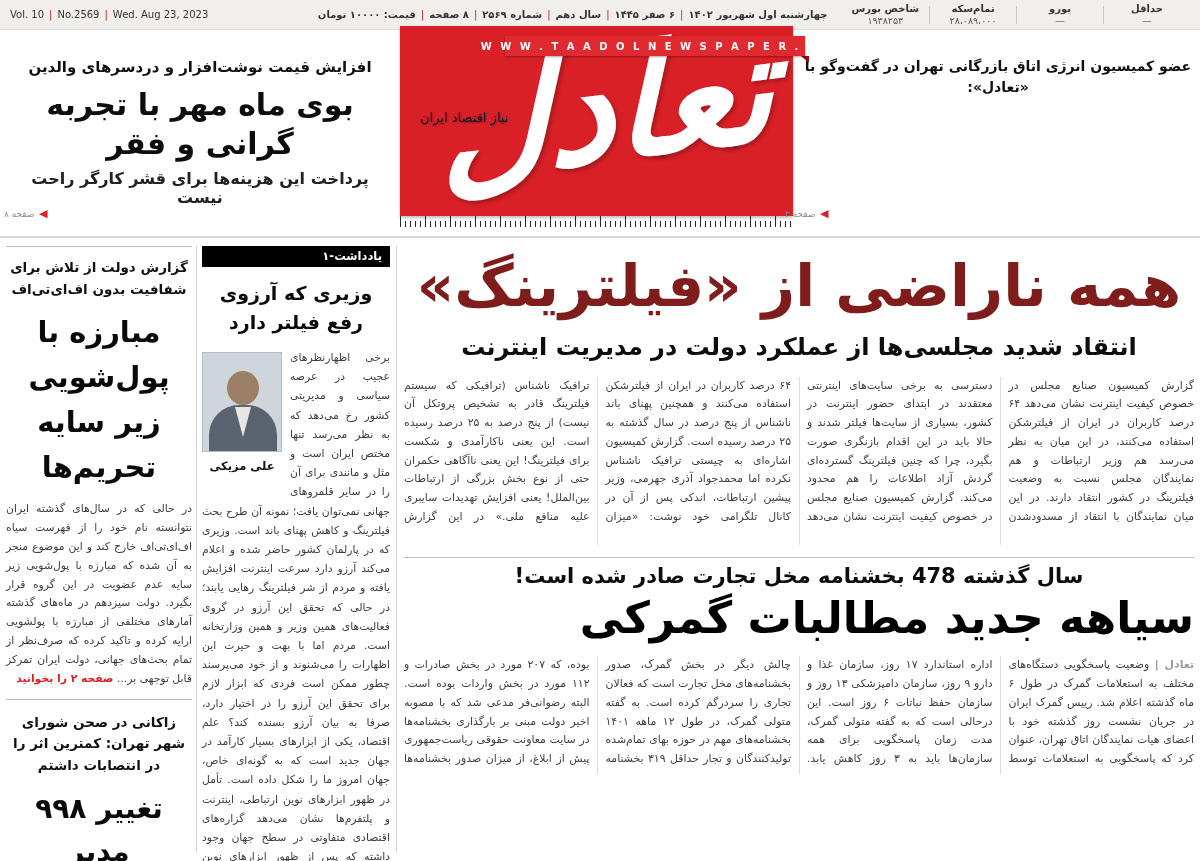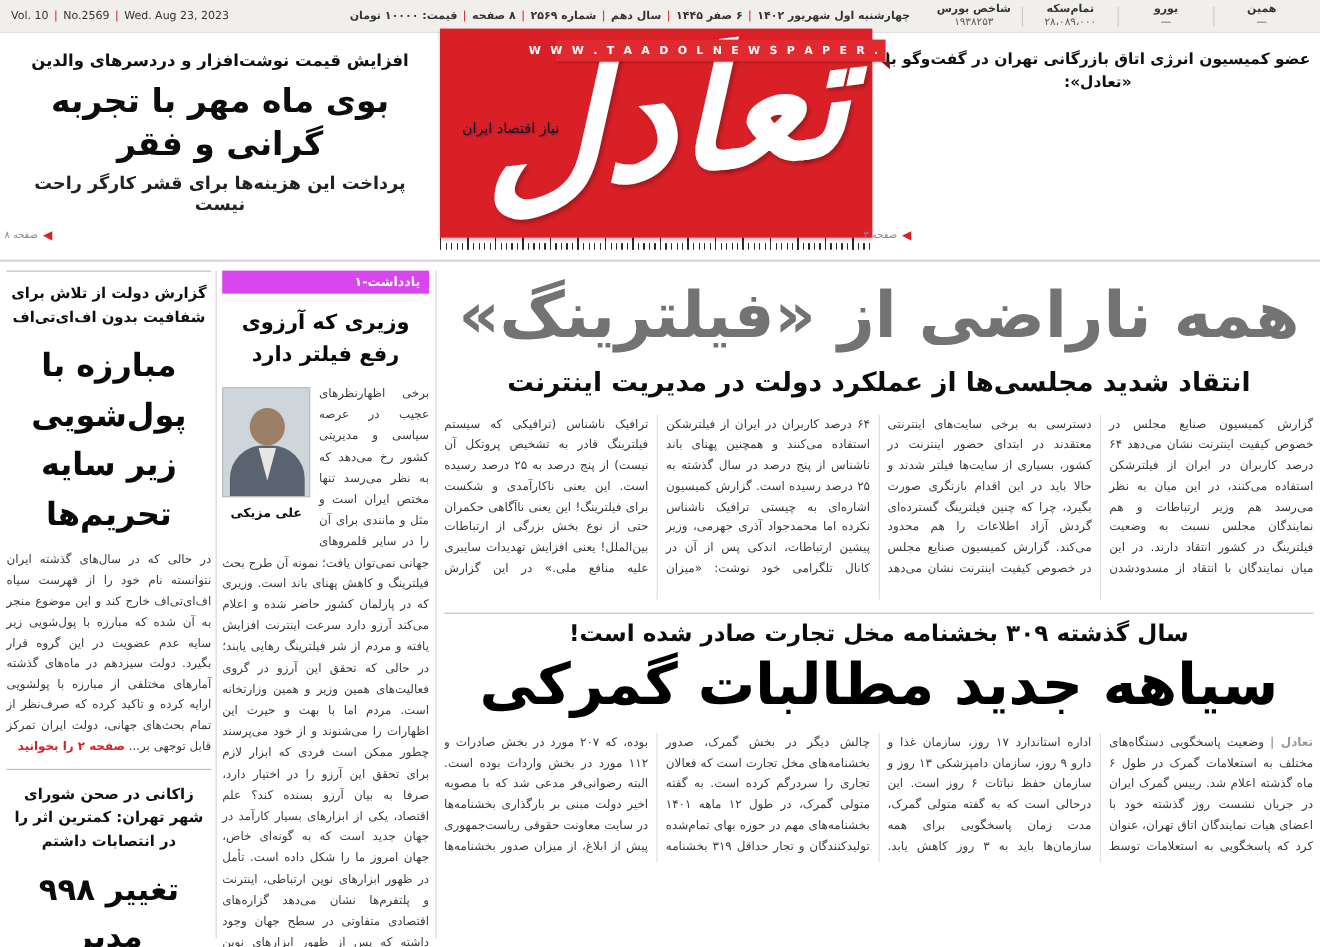--- a/index.html
+++ b/index.html
@@ -58,21 +58,21 @@
   .ruler {
     position:absolute; left:400px; top:186px; width:393px; height:11px;
     background:
       repeating-linear-gradient(90deg, #2a2a2a 0 1px, transparent 1px 5px),
       repeating-linear-gradient(90deg, #2a2a2a 0 1px, transparent 1px 25px);
     background-size:100% 6px, 100% 11px;
     background-position:bottom left, bottom left;
     background-repeat:no-repeat;
   }
 
-  .mast-article { position:absolute; top:14px; }
+  .mast-article { position:absolute; top:26px; }
   .mast-article.right { right:6px; width:392px; text-align:center; }
   .mast-article.left  { left:6px;  width:388px; text-align:center; }
   .kicker-sm { font-size:14px; font-weight:bold; color:#111; line-height:1.5; }
   .mast-article.right .headline { font-size:24px; font-weight:bold; color:#0d0d0d; line-height:1.45; margin-top:8px; }
   .mast-article.left .kicker-sm { font-size:15px; }
   .mast-article.left .headline { font-size:30px; font-weight:bold; color:#0d0d0d; line-height:1.3; margin-top:6px; }
   .mast-article.left .subhead { font-size:16px; font-weight:bold; color:#222; margin-top:6px; }
   .page-marker { position:absolute; display:flex; align-items:center; gap:4px; direction:rtl; }
   .page-marker .tri { color:#d92027; font-size:11px; line-height:1; transform:scaleX(-1); }
   .page-marker .pm-label { color:#8a8a8a; font-size:9px; }
@@ -89,57 +89,57 @@
   .leftcol { position:absolute; left:6px; top:6px; width:186px; bottom:6px; border-top:1px solid #bbb; padding-top:10px; }
   .leftcol .kicker { font-size:13.5px; font-weight:bold; text-align:center; line-height:1.6; color:#111; }
   .leftcol .big-title { font-size:29px; font-weight:bold; text-align:center; line-height:1.55; color:#0a0a0a; margin-top:10px; }
   .leftcol .body { font-size:10.8px; text-align:justify; line-height:1.75; color:#3c3c3c; margin-top:10px; }
   .read-more { color:#d92027; font-weight:bold; }
   .leftcol .divider { height:1px; background:#bbb; margin:10px 0 12px; }
   .leftcol .big-title.t2 { font-size:28px; }
 
   
   .notecol { position:absolute; left:202px; top:6px; width:188px; bottom:6px; }
-  .note-bar { background:#d946ef; color:#fff; font-size:11.5px; font-weight:bold; padding:3px 8px 4px; text-align:right; }
+  .note-bar { background:#000000; color:#fff; font-size:11.5px; font-weight:bold; padding:3px 8px 4px; text-align:right; }
   .note-title { font-size:19px; font-weight:bold; text-align:center; line-height:1.5; margin-top:12px; color:#0a0a0a; }
   .note-body { font-size:10.8px; line-height:1.78; text-align:justify; color:#3c3c3c; margin-top:12px; }
   .note-photo { float:left; width:80px; height:100px; margin:4px 8px 2px 0; background:#cfd6db; border:1px solid #b5bcc2; position:relative; overflow:hidden; }
   .note-photo .head { position:absolute; left:24px; top:18px; width:32px; height:34px; border-radius:50%; background:#9b7f66; }
   .note-photo .shoulders { position:absolute; left:6px; top:52px; width:68px; height:60px; border-radius:30px 30px 0 0; background:#5a6470; }
   .note-photo .shirt { position:absolute; left:32px; top:54px; width:16px; height:30px; background:#e8e6e2; clip-path:polygon(0 0,100% 0,50% 100%); }
   .note-author { float:left; width:80px; text-align:center; font-size:11.5px; font-weight:bold; margin:2px 8px 6px 0; clear:left; color:#111; }
 
   
   .main { position:absolute; left:404px; top:0px; width:790px; bottom:0; }
   .story1 .kicker-main { font-size:20px; font-weight:bold; text-align:center; margin-top:14px; color:#0d0d0d; }
   .story1 .headline-main {
-    font-size:58px; font-weight:bold; text-align:center; color:#737373;
+    font-size:58px; font-weight:bold; text-align:center; color:#7f1d1d;
     line-height:1.25; margin-top:10px; letter-spacing:-1px;
   }
   .story1 .subhead-main { font-size:24px; font-weight:bold; text-align:center; margin-top:10px; color:#0d0d0d; }
   .body-cols {
     margin-top:16px; font-size:10.9px; line-height:1.72; text-align:justify; color:#3c3c3c;
     column-count:4; column-gap:16px; column-rule:1px solid #ddd; column-fill:balance;
   }
   .story1 .body-cols { height:168px; overflow:hidden; }
   .main-divider { height:1px; background:#bfbdb9; margin:12px 0 6px; }
   .story2 .kicker-main { font-size:21px; font-weight:bold; text-align:center; color:#0d0d0d; }
-  .story2 .headline-main { font-size:52px; font-weight:bold; text-align:center; color:#000; line-height:1.2; margin-top:4px; }
+  .story2 .headline-main { font-size:44px; font-weight:bold; color:#000; line-height:1.2; margin-top:4px; }
   .story2 .body-cols { height:118px; overflow:hidden; margin-top:12px; }
   .lead-label { color:#9a9a9a; font-weight:bold; }
 </style>
 </head>
 <body>
 
 <div class="page">
 
   <div class="topbar">
     <div class="market">
       <div class="market-item">
-        <span class="lbl">همین</span>
+        <span class="lbl">حداقل</span>
         <span class="val">—</span>
       </div>
       <div class="vsep"></div>
       <div class="market-item">
         <span class="lbl">یورو</span>
         <span class="val">—</span>
       </div>
       <div class="vsep"></div>
       <div class="market-item">
         <span class="lbl">تمام‌سکه</span>
@@ -234,21 +234,21 @@
         <div class="subhead-main">انتقاد شدید مجلسی‌ها از عملکرد دولت در مدیریت اینترنت</div>
         <p class="body-cols">
           <span>گزارش کمیسیون صنایع مجلس در خصوص کیفیت اینترنت نشان می‌دهد ۶۴ درصد کاربران در ایران از فیلترشکن استفاده می‌کنند، در این میان به نظر می‌رسد هم وزیر ارتباطات و هم نمایندگان مجلس نسبت به وضعیت فیلترینگ در کشور انتقاد دارند. در این میان نمایندگان با انتقاد از مسدودشدن دسترسی به برخی سایت‌های اینترنتی معتقدند در ابتدای حضور اینترنت در کشور، بسیاری از سایت‌ها فیلتر شدند و حالا باید در این اقدام بازنگری صورت بگیرد، چرا که چنین فیلترینگ گسترده‌ای گردش آزاد اطلاعات را هم محدود می‌کند. گزارش کمیسیون صنایع مجلس در خصوص کیفیت اینترنت نشان می‌دهد ۶۴ درصد کاربران در ایران از فیلترشکن استفاده می‌کنند و همچنین پهنای باند ناشناس از پنج درصد در سال گذشته به ۲۵ درصد رسیده است. گزارش کمیسیون اشاره‌ای به چیستی ترافیک ناشناس نکرده اما محمدجواد آذری جهرمی، وزیر پیشین ارتباطات، اندکی پس از آن در کانال تلگرامی خود نوشت: «میزان ترافیک ناشناس (ترافیکی که سیستم فیلترینگ قادر به تشخیص پروتکل آن نیست) از پنج درصد به ۲۵ درصد رسیده است. این یعنی ناکارآمدی و شکست برای فیلترینگ! این یعنی ناآگاهی حکمران حتی از نوع بخش بزرگی از ارتباطات بین‌الملل! یعنی افزایش تهدیدات سایبری علیه منافع ملی.» در این گزارش کمیسیون صنایع از وزارت ارتباطات خواسته است گزارش دقیقی برای شفاف‌سازی آمار و ارقام هزینه‌های فیلترشکن و تحمیل آن بر سبد هزینه‌های خانوار منتشر و راهبردهای موثر برای کاهش استفاده از فیلترشکن‌ها توسط مشترکان را نیز ارایه کند. نمایندگان در ادامه گفته‌اند نظام فیلترینگ اینترنت با عارضه تعدد مراجع تصمیم‌گیر مواجه است و...</span>
           
         </p>
       </div>
 
       <div class="main-divider"></div>
 
       <div class="story2">
-        <div class="kicker-main">سال گذشته ۳۰۹ بخشنامه مخل تجارت صادر شده است!</div>
+        <div class="kicker-main">سال گذشته 478 بخشنامه مخل تجارت صادر شده است!</div>
         <div class="headline-main">سیاهه جدید مطالبات گمرکی</div>
         <p class="body-cols">
           <span class="lead-label">تعادل |</span>
           <span>وضعیت پاسخگویی دستگاه‌های مختلف به استعلامات گمرک در طول ۶ ماه گذشته اعلام شد. رییس گمرک ایران در جریان نشست روز گذشته خود با اعضای هیات نمایندگان اتاق تهران، عنوان کرد که پاسخگویی به استعلامات توسط اداره استاندارد ۱۷ روز، سازمان غذا و دارو ۹ روز، سازمان دامپزشکی ۱۳ روز و سازمان حفظ نباتات ۶ روز است. این درحالی است که به گفته متولی گمرک، مدت زمان پاسخگویی برای همه سازمان‌ها باید به ۳ روز کاهش یابد. چالش دیگر در بخش گمرک، صدور بخشنامه‌های مخل تجارت است که فعالان تجاری را سردرگم کرده است. به گفته متولی گمرک، در طول ۱۲ ماهه ۱۴۰۱ بخشنامه‌های مهم در حوزه بهای تمام‌شده تولیدکنندگان و تجار حداقل ۳۱۹ بخشنامه بوده، که ۲۰۷ مورد در بخش صادرات و ۱۱۲ مورد در بخش واردات بوده است. البته رضوانی‌فر مدعی شد که با مصوبه اخیر دولت مبنی بر بارگذاری بخشنامه‌ها در سایت معاونت حقوقی ریاست‌جمهوری پیش از ابلاغ، از میزان صدور بخشنامه‌ها کاسته شده است. جدای از این موارد فعالان بخش خصوصی، سیاهه جدیدی از مطالبات و مشکلات گمرکی خود را که موجب انحراف از مسیر درست تولید و تجارت شده، با متولی این سازمان در میان گذاشتند.</span>
           
         </p>
       </div>
     </div>
   </div>
 

